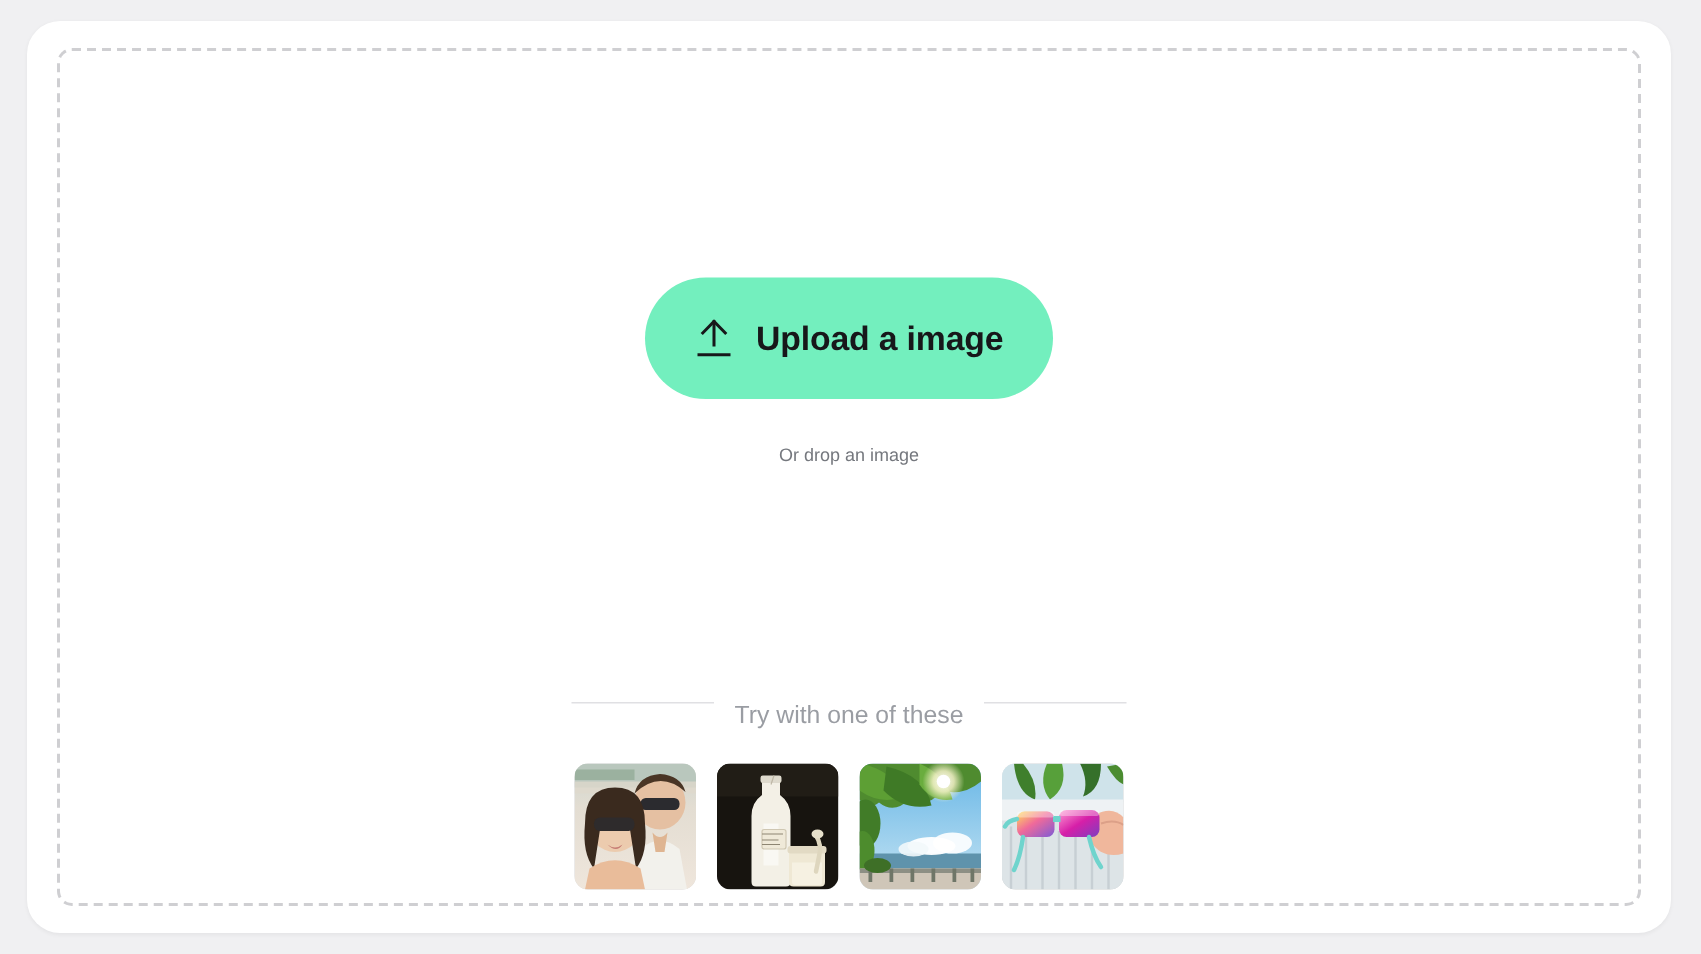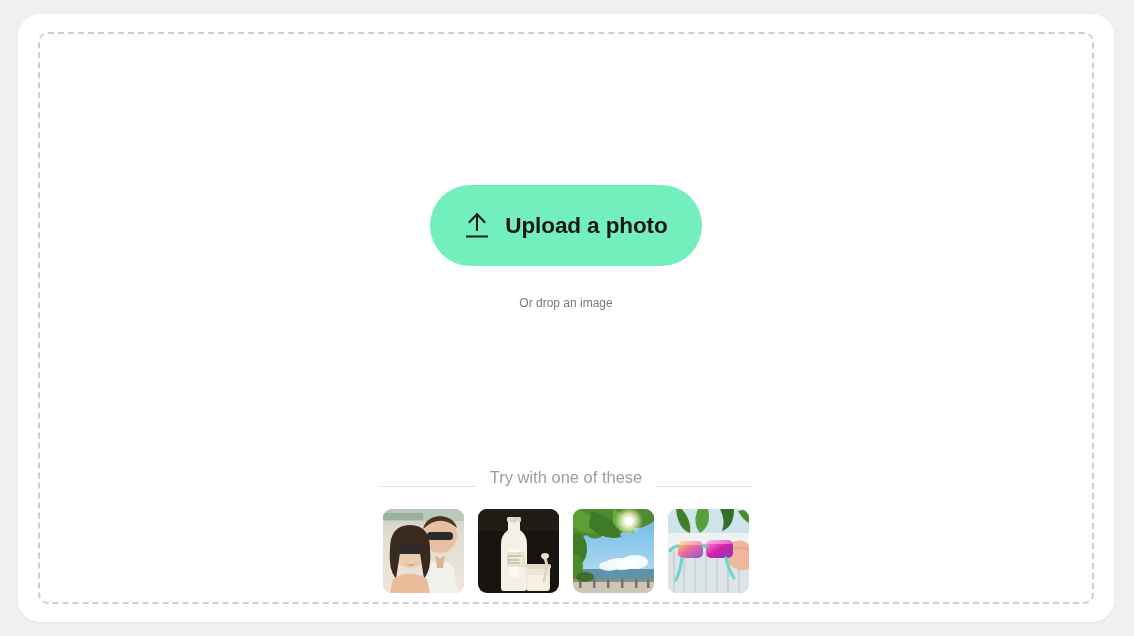--- a/index.html
+++ b/index.html
@@ -94,21 +94,21 @@
     transform: translateX(-50%);
     top: 434px;
     width: 370px;
     display: flex;
     flex-direction: column;
     align-items: center;
   }
 
   .samples-divider {
     display: flex;
-    align-items: flex-end;
+    align-items: flex-start;
     width: 100%;
     gap: 14px;
   }
   .divider-line {
     flex: 1 1 0;
     height: 1px;
     background: #e0e0e3;
   }
   .samples-title {
     font-size: 16.5px;
@@ -140,21 +140,21 @@
 <div class="upload-card">
 
   <div class="dropzone">
 
     <button class="upload-btn">
       <svg class="upload-icon" viewBox="0 0 26 28" fill="none" stroke="#17171a" stroke-width="2" stroke-linecap="square">
         <line x1="13" y1="2.5" x2="13" y2="18"></line>
         <polyline points="5.5,10 13,2.3 20.5,10" fill="none" stroke-linejoin="miter"></polyline>
         <line x1="3" y1="24.5" x2="23" y2="24.5"></line>
       </svg>
-      <span class="upload-btn-label">Upload a photo</span>
+      <span class="upload-btn-label">Upload a image</span>
     </button>
 
     <div class="drop-hint">Or drop an image</div>
 
     <div class="samples">
 
       <div class="samples-divider">
         <span class="divider-line"></span>
         <span class="samples-title">Try with one of these</span>
         <span class="divider-line"></span>

